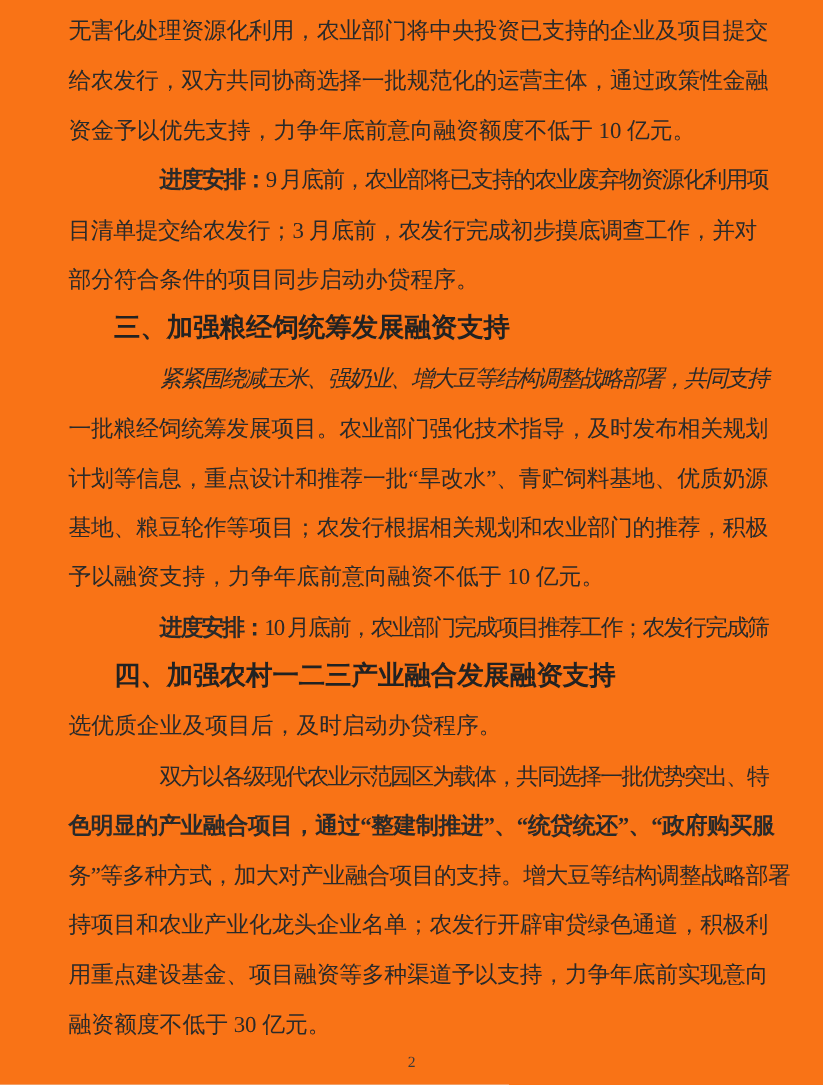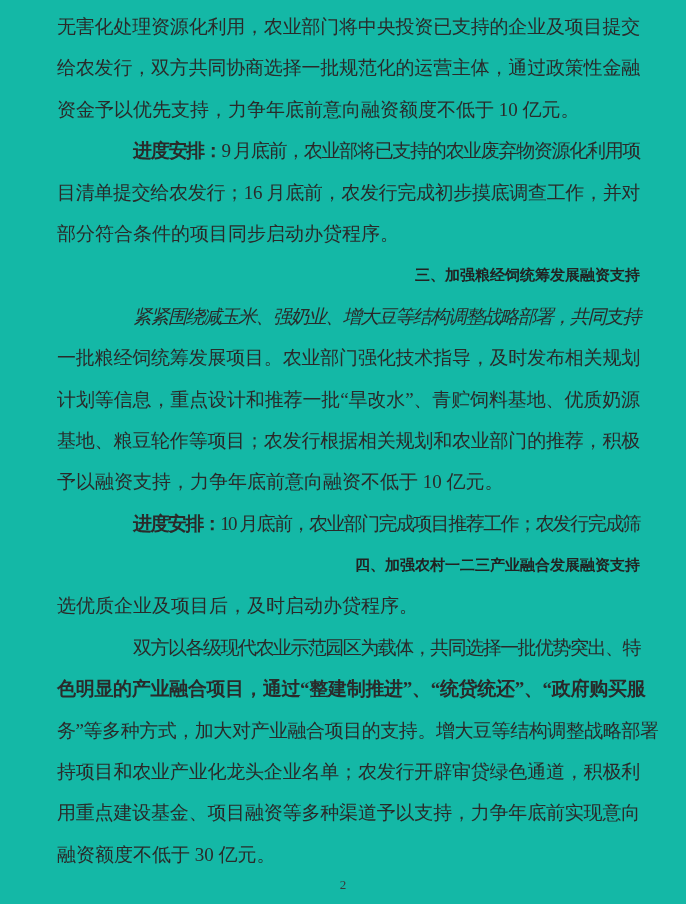--- a/index.html
+++ b/index.html
@@ -3,21 +3,21 @@
 <meta charset="utf-8">
 <style>
   html, body {
     margin: 0;
     padding: 0;
     background: #e8e8e8;
   }
   .page {
     width: 686px;
     height: 904px;
-    background: #14b8a6;
+    background: #f97316;
     color: #2a2a2a;
     box-sizing: border-box;
     padding-top: 6px;
     overflow: hidden;
     font-family: "Liberation Serif", "DejaVu Serif", serif;
   }
   .text-col {
     margin-left: 57px;
     width: 583px;
   }
@@ -26,26 +26,25 @@
     line-height: 41.4px;
     white-space: nowrap;
     height: 41.4px;
   }
   .line .ls {
     display: inline-block;
     white-space: nowrap;
   }
   .indent {
     text-indent: 38px;
-    text-align: right;
   }
   .heading {
-    font-family: Liberation Sans, sans-serif;
+    font-family: Liberation Mono, monospace;
     font-weight: 700;
-    font-size: 15px;
+    font-size: 22px;
     color: #222222;
   }
   .lead-bold {
     font-weight: 700;
   }
   .page-num {
     margin-top: 2px;
     text-align: center;
     font-size: 13px;
     line-height: 16px;
@@ -56,21 +55,21 @@
 <body>
 
 <div class="page">
   <div class="text-col">
 
     <div class="line fit"><span class="ls" style="letter-spacing: -0.193548px;">无害化处理资源化利用，农业部门将中央投资已支持的企业及项目提交</span></div>
     <div class="line fit"><span class="ls" style="letter-spacing: -0.193548px;">给农发行，双方共同协商选择一批规范化的运营主体，通过政策性金融</span></div>
     <div class="line"><span class="ls">资金予以优先支持，力争年底前意向融资额度不低于 10 亿元。</span></div>
 
     <div class="line fit indent"><span class="ls" style="letter-spacing: -1.30833px;"><span class="lead-bold">进度安排：</span><span>9 月底前，农业部将已支持的农业废弃物资源化利用项</span></span></div>
-    <div class="line fit"><span class="ls" style="letter-spacing: -0.325758px;">目清单提交给农发行；16 月底前，农发行完成初步摸底调查工作，并对</span></div>
+    <div class="line fit"><span class="ls" style="letter-spacing: -0.325758px;">目清单提交给农发行；3 月底前，农发行完成初步摸底调查工作，并对</span></div>
     <div class="line"><span class="ls">部分符合条件的项目同步启动办贷程序。</span></div>
 
     <div class="line heading indent">三、加强粮经饲统筹发展融资支持</div>
 
     <div class="line fit indent"><span class="ls" style="letter-spacing: -1.51724px; font-style: italic;">紧紧围绕减玉米、强奶业、增大豆等结构调整战略部署，共同支持</span></div>
     <div class="line fit"><span class="ls" style="letter-spacing: -0.193548px;">一批粮经饲统筹发展项目。农业部门强化技术指导，及时发布相关规划</span></div>
     <div class="line fit"><span class="ls" style="letter-spacing: -0.121094px;">计划等信息，重点设计和推荐一批“旱改水”、青贮饲料基地、优质奶源</span></div>
     <div class="line fit"><span class="ls" style="letter-spacing: -0.193548px;">基地、粮豆轮作等项目；农发行根据相关规划和农业部门的推荐，积极</span></div>
     <div class="line"><span class="ls">予以融资支持，力争年底前意向融资不低于 10 亿元。</span></div>
 

